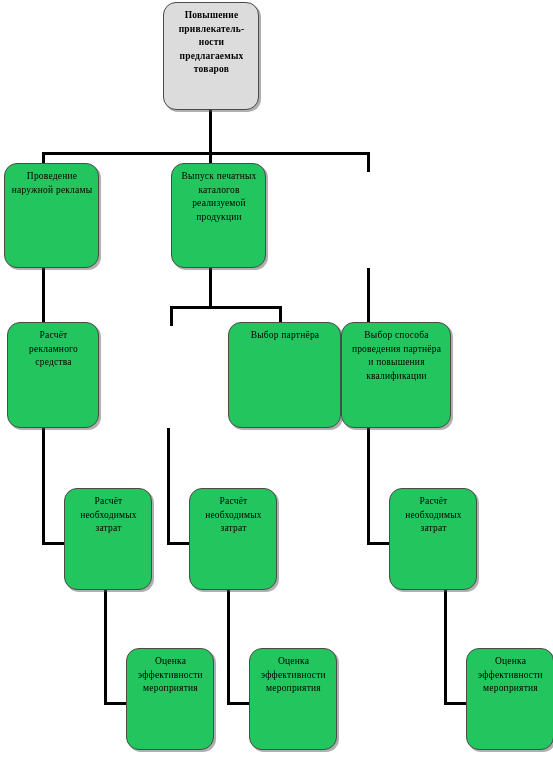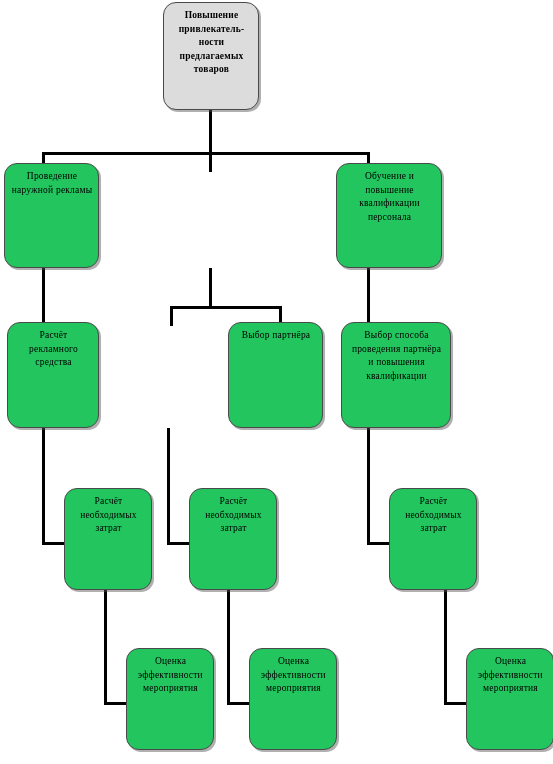--- a/index.html
+++ b/index.html
@@ -89,28 +89,28 @@
   <div class="conn v" style="left:444px; top:590px; height:115px;"></div>
   <div class="conn h" style="left:444px; top:702px; width:25px;"></div>
 
   <div class="node root" style="left:163px; top:2px; width:96px; height:108px;">
     <span class="label">Повышение привлекатель-ности предлагаемых товаров</span>
   </div>
 
   <div class="node" style="left:4px; top:163px; width:95px; height:105px;">
     <span class="label">Проведение наружной рекламы</span>
   </div>
-  <div class="node" style="left:336px; top:163px; width:106px; height:105px;">
-    <span class="label">Обучение  и повышение квалификации персонала</span>
+  <div class="node" style="left:171px; top:163px; width:95px; height:105px;">
+    <span class="label">Выпуск печатных каталогов реализуемой продукции</span>
   </div>
 
   <div class="node" style="left:7px; top:322px; width:92px; height:106px;">
     <span class="label">Расчёт рекламного средства</span>
   </div>
-  <div class="node" style="left:228px; top:322px; width:95px; height:106px;">
+  <div class="node" style="left:228px; top:322px; width:113px; height:106px;">
     <span class="label">Выбор партнёра</span>
   </div>
   <div class="node" style="left:341px; top:322px; width:110px; height:106px;">
     <span class="label">Выбор способа проведения партнёра и повышения квалификации</span>
   </div>
 
   <div class="node" style="left:64px; top:488px; width:88px; height:102px;">
     <span class="label">Расчёт необходимых затрат</span>
   </div>
   <div class="node" style="left:189px; top:488px; width:88px; height:102px;">

